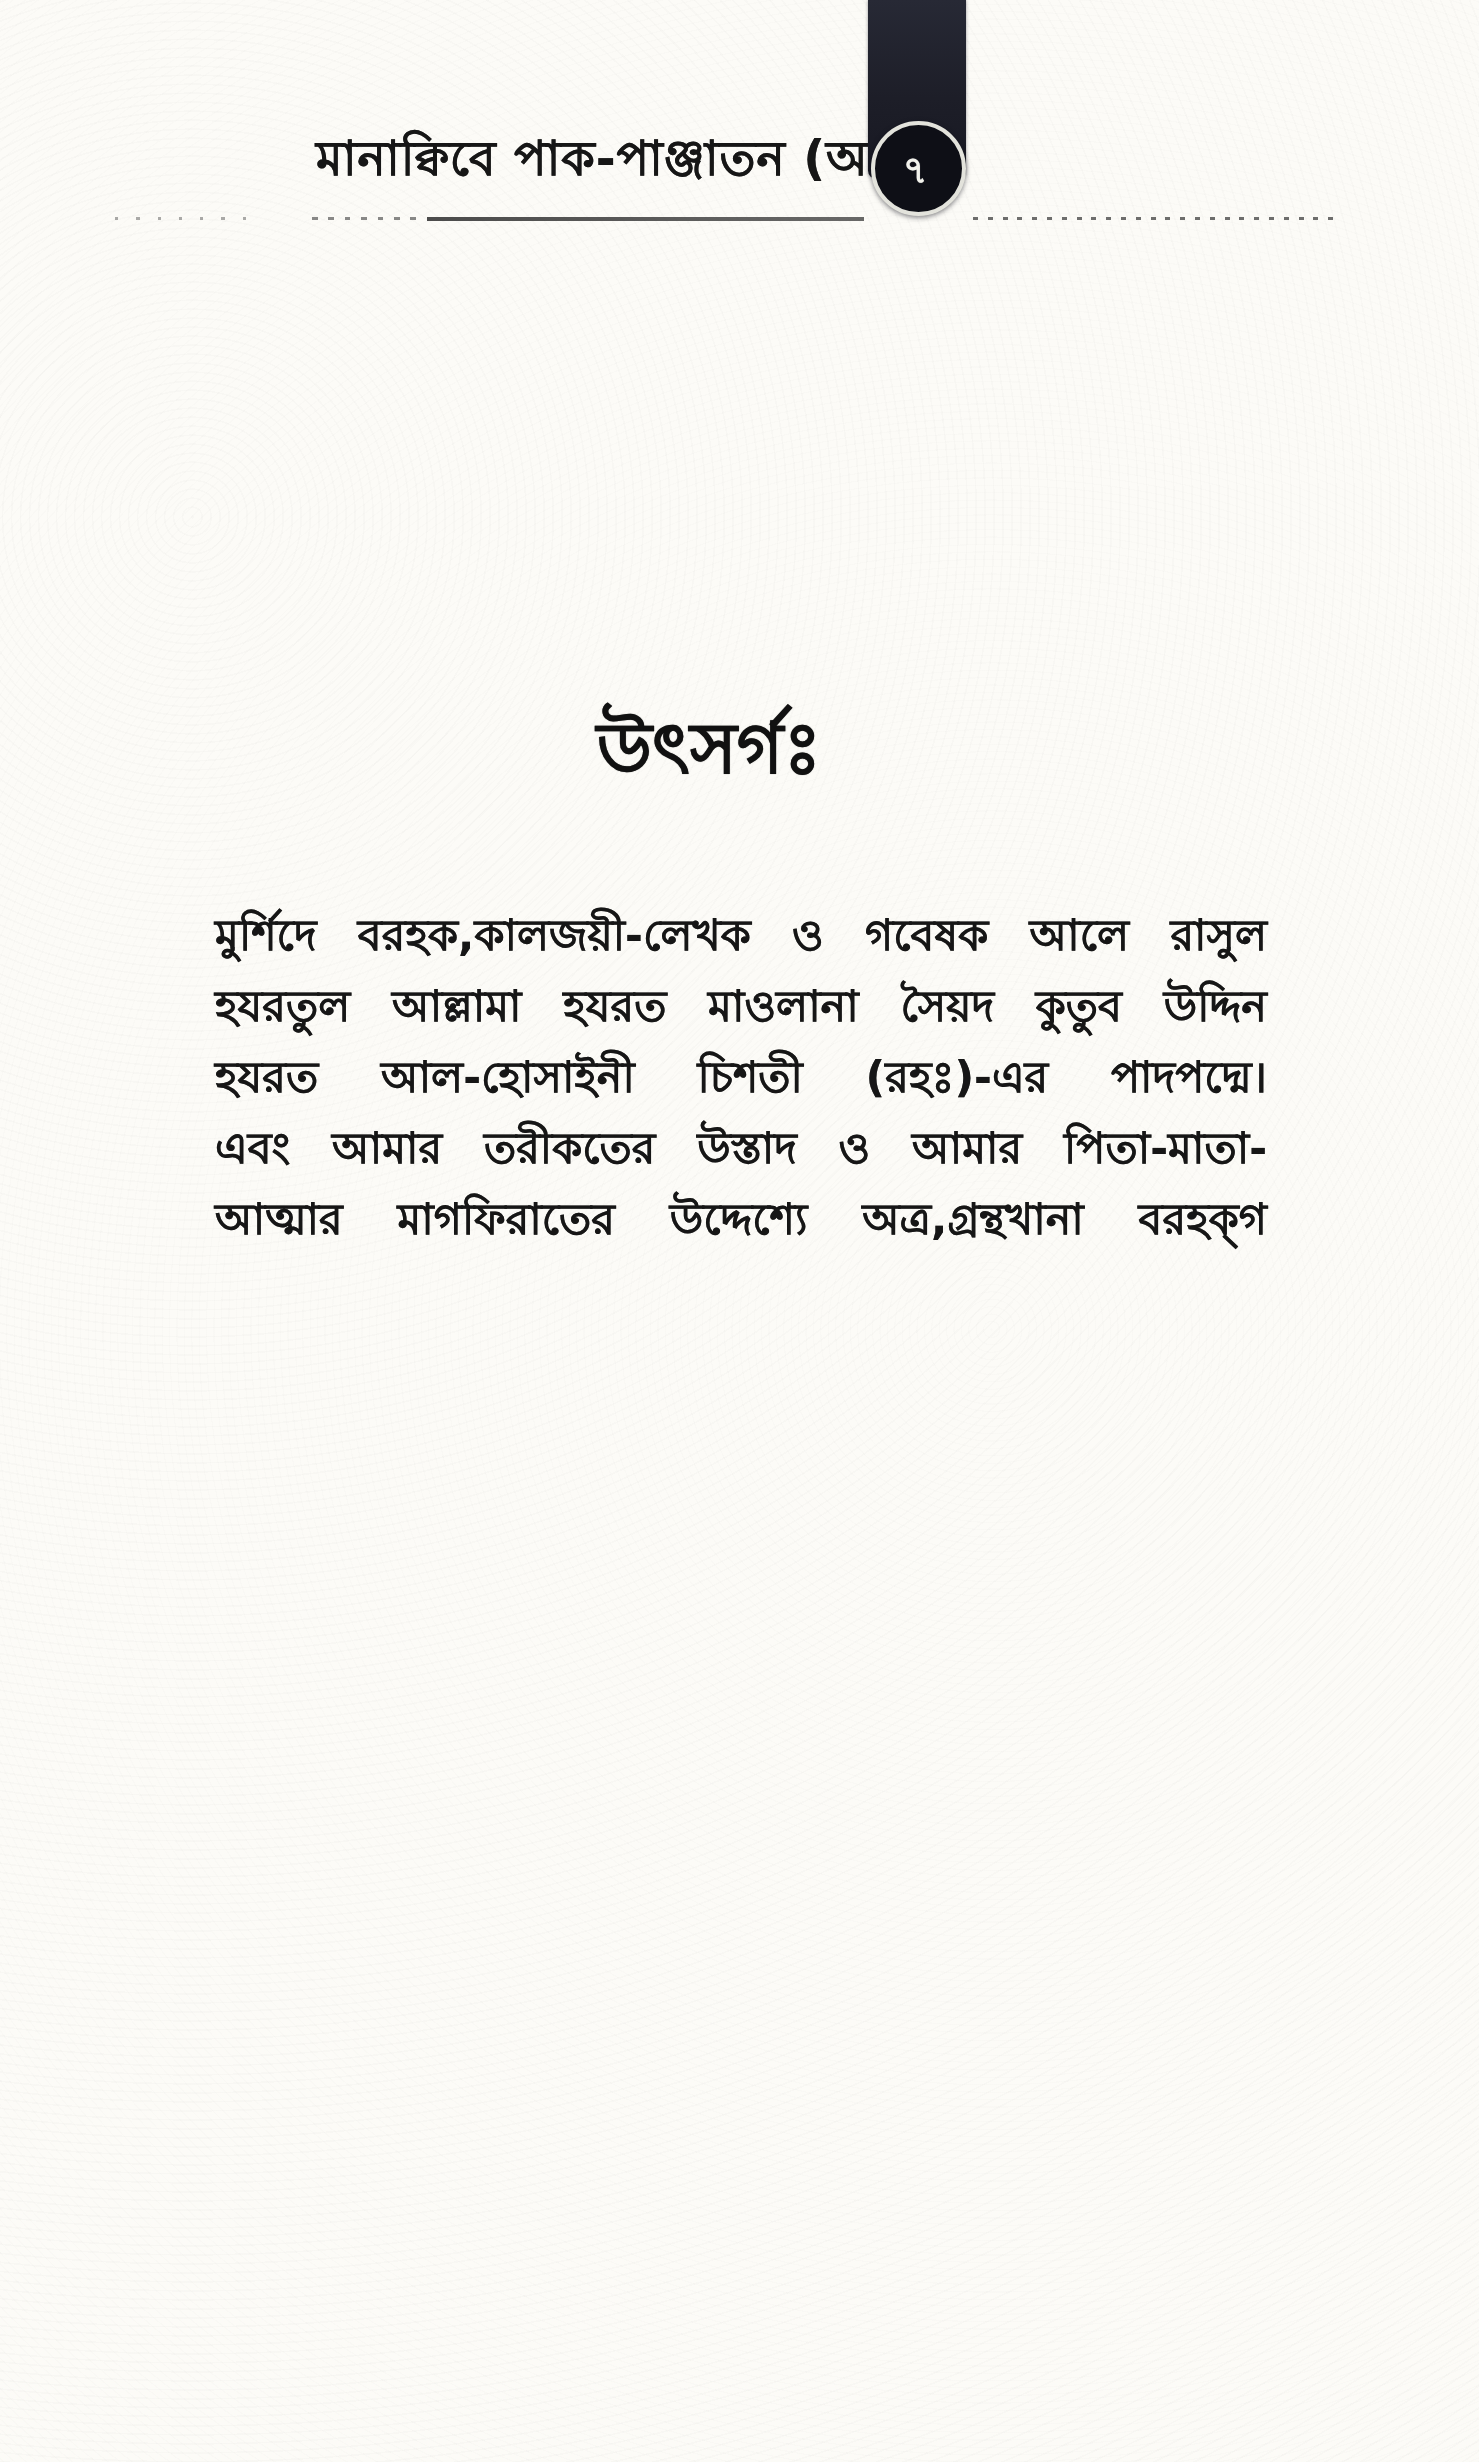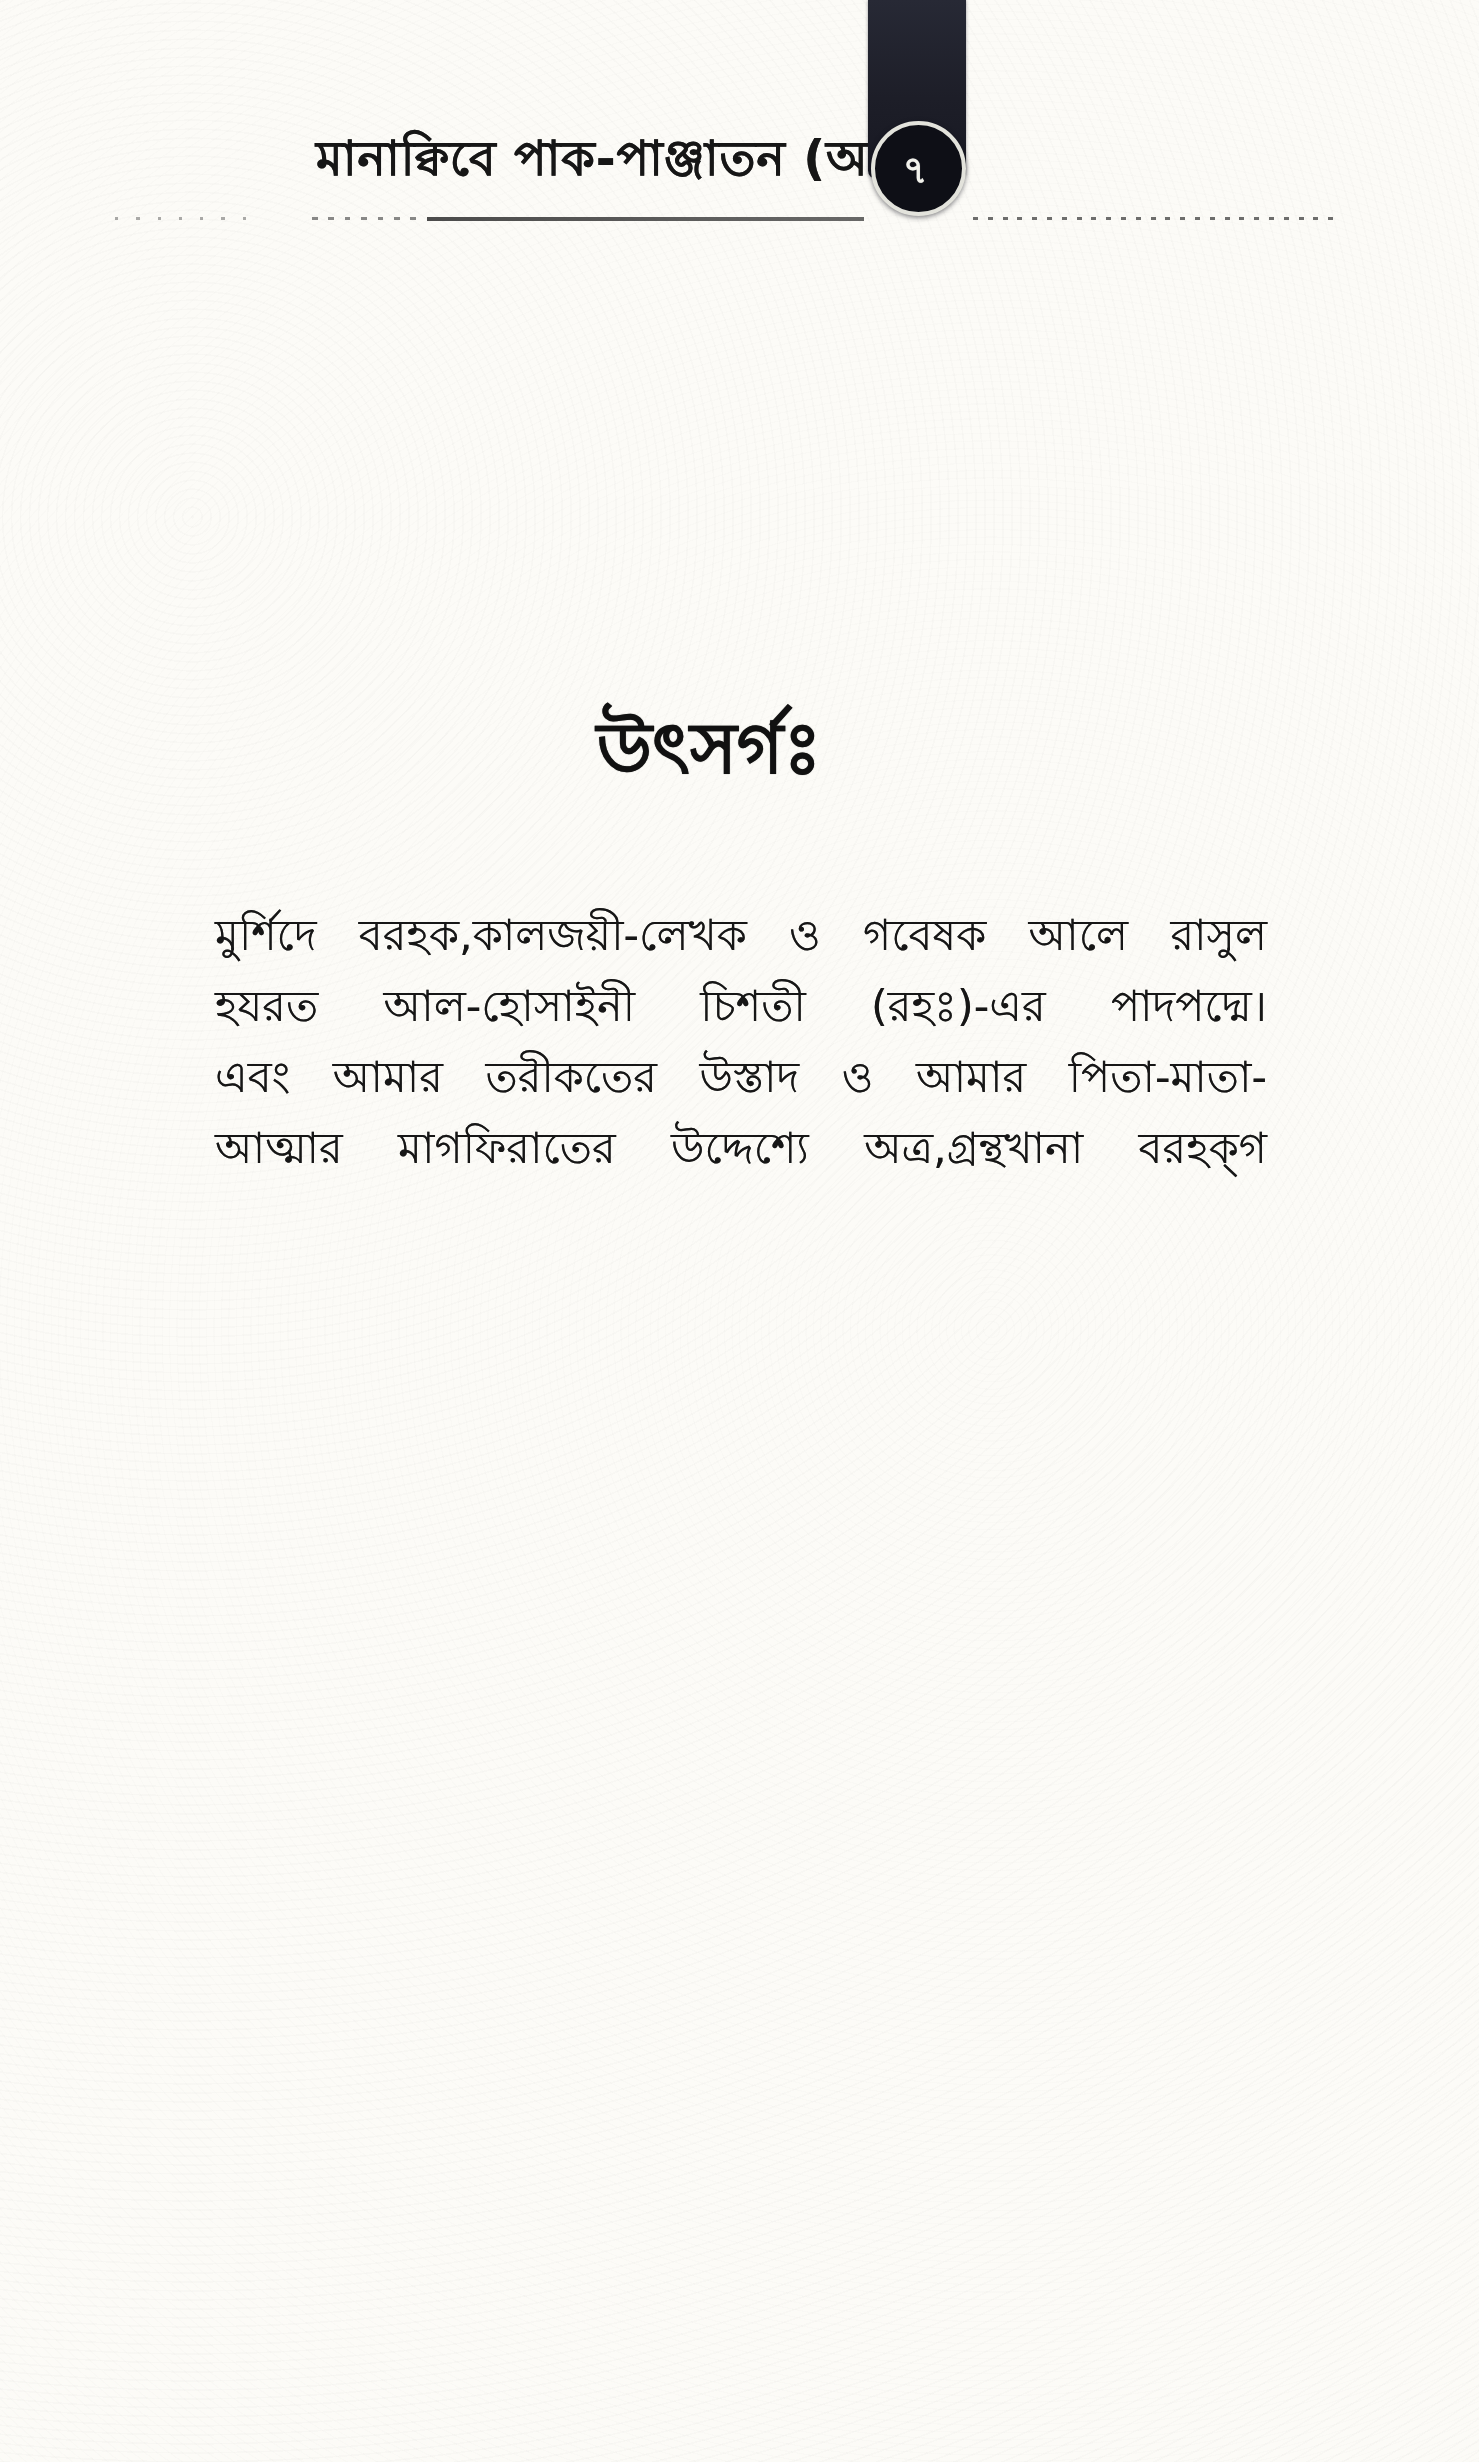--- a/index.html
+++ b/index.html
@@ -59,21 +59,21 @@
     position:absolute; left:0; top:694px; width:1418px;
     text-align:center;
     font-size:71px; font-weight:700; color:#111;
     text-shadow:0 0 0.8px rgba(0,0,0,.75);
   }
   
   .dedication{
     position:absolute; left:215px; top:900px; width:1052px;
     font-size:43px; line-height:71px; color:#161616;
     text-shadow:0 0 0.6px rgba(0,0,0,.6);
-    font-weight:400;
+    font-weight:700;
   }
   .ded-line{ text-align:justify; text-align-last:justify; white-space:normal; }
   .ded-line.last{ text-align-last:left; }
 </style>
 </head>
 <body>
 
 <div class="sheet">
 
   <div class="header-title">মানাক্বিবে পাক-পাঞ্জাতন (আ)</div>
@@ -87,19 +87,20 @@
     <div class="rule-seg rule-a"></div>
     <div class="rule-seg rule-b"></div>
     <div class="rule-seg rule-c"></div>
     <div class="rule-seg rule-d"></div>
   </div>
 
   <div class="section-title">উৎসর্গঃ</div>
 
   <div class="dedication">
     <div class="ded-line">মুর্শিদে বরহক,কালজয়ী-লেখক ও গবেষক আলে রাসুল</div>
+    <div class="ded-line">হযরতুল আল্লামা হযরত মাওলানা সৈয়দ কুতুব উদ্দিন</div>
     <div class="ded-line">হযরত আল-হোসাইনী চিশতী (রহঃ)-এর পাদপদ্মে।</div>
     <div class="ded-line">এবং আমার তরীকতের উস্তাদ ও আমার পিতা-মাতা-</div>
     <div class="ded-line">আত্মার মাগফিরাতের উদ্দেশ্যে অত্র,গ্রন্থখানা বরহক্গ</div>
   </div>
 
 </div>
 
 
 </body></html>

